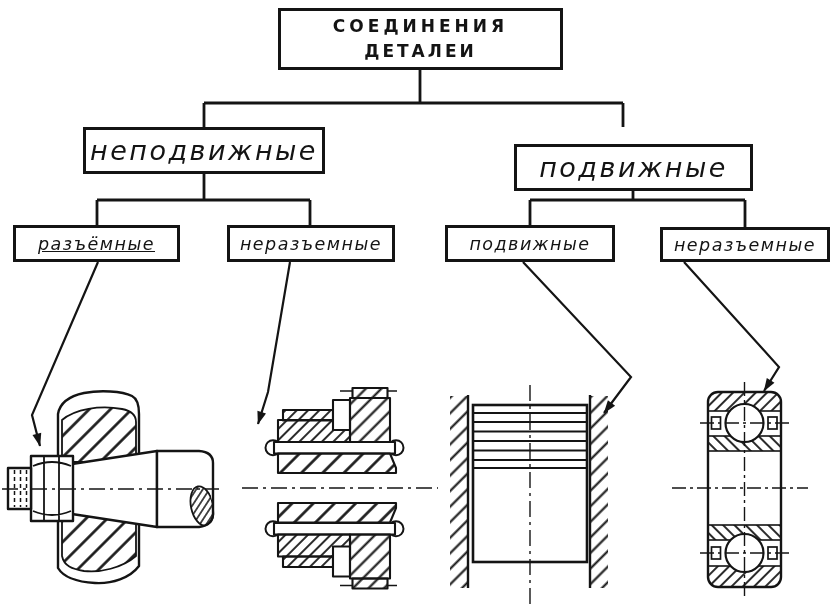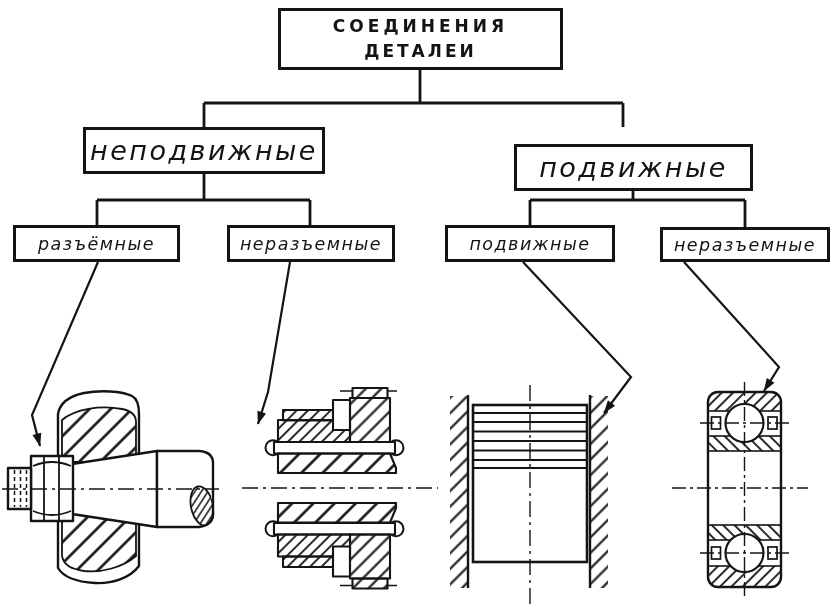--- a/index.html
+++ b/index.html
@@ -8,21 +8,21 @@
   .art{position:absolute;left:0;top:0;}
   .node{position:absolute;background:#ffffff;border:3px solid #141414;box-sizing:border-box;
         display:flex;align-items:center;justify-content:center;text-align:center;}
   .node-l2{font-style:italic;font-size:27px;letter-spacing:2.5px;}
   .node-l3{font-style:italic;font-size:17.5px;letter-spacing:1.5px;}
   .root{flex-direction:column;font-size:17px;font-weight:bold;letter-spacing:4px;line-height:25px;}
   .root-line2{display:flex;column-gap:40px;letter-spacing:3px;}
   #node-root{left:278px;top:8px;width:285px;height:62px;}
   #node-fixed{left:83px;top:127px;width:242px;height:47px;}
   #node-movable{left:514px;top:144px;width:239px;height:47px;}
-  #node-l3-0{left:13px;top:225px;width:167px;height:37px;}
+  #node-l3-0{left:13px;top:225px;width:167px;height:37px;text-decoration:underline;}
   #node-l3-1{left:227px;top:225px;width:168px;height:37px;}
   #node-l3-2{left:445px;top:225px;width:170px;height:37px;}
   #node-l3-3{left:660px;top:227px;width:170px;height:35px;}
 </style>
 </head>
 <body>
 
 <div class="canvas">
 
   <svg class="art" width="840" height="608" viewBox="0 0 840 608">

